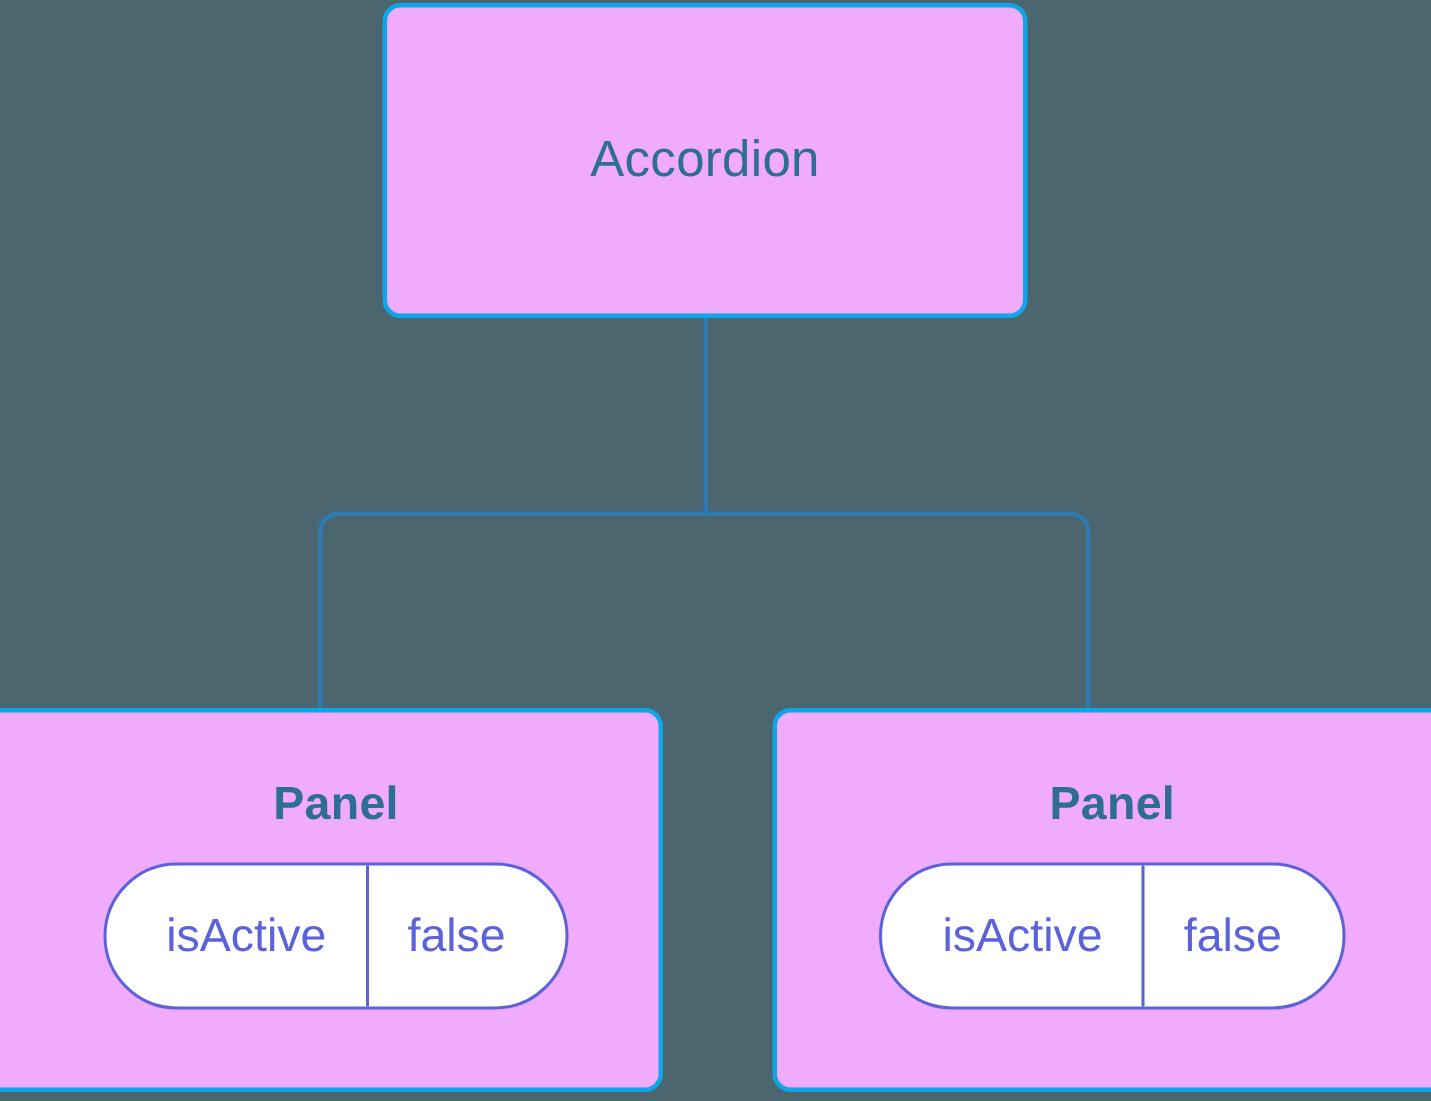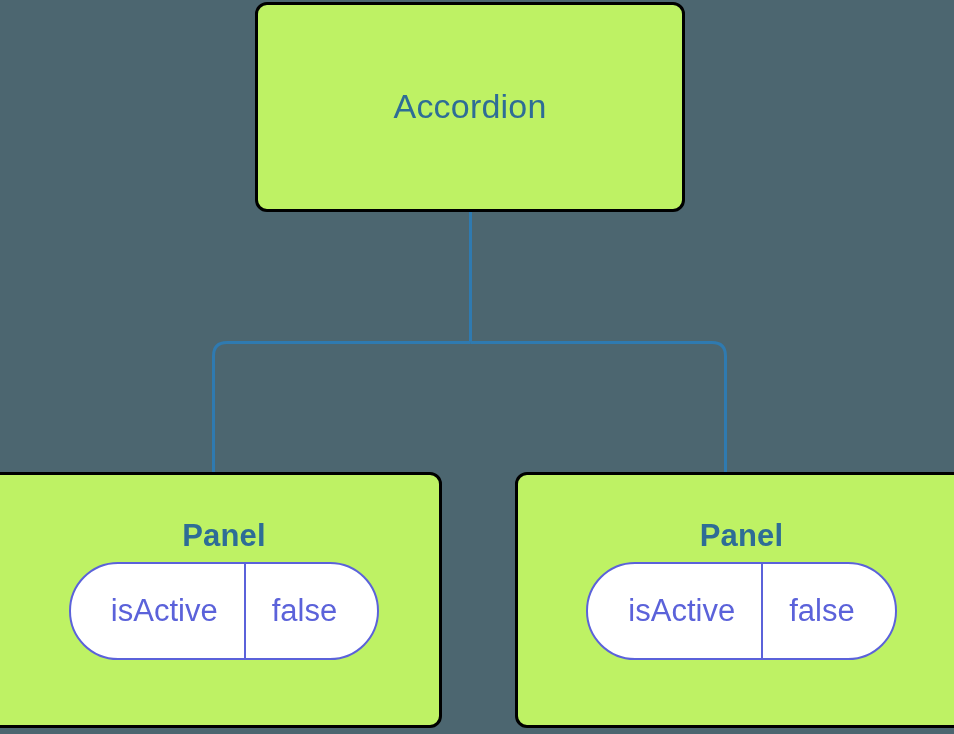--- a/index.html
+++ b/index.html
@@ -23,22 +23,22 @@
     left: 0;
     top: 0;
     width: 954px;
     height: 734px;
     pointer-events: none;
   }
 
   
   .node {
     position: absolute;
-    background: #bef264;
-    border: 3px solid #000000;
+    background: #f0abfc;
+    border: 3px solid #0ea5e9;
     border-radius: 12px;
     box-sizing: border-box;
     display: flex;
     flex-direction: column;
     align-items: center;
     justify-content: flex-start;
   }
 
   .node-title {
     color: #2e6d96;
@@ -76,21 +76,21 @@
     width: 453px;
   }
   .panel-node .node-title {
     font-size: 31px;
     font-weight: bold;
   }
 
   
   .state-pill {
     position: relative;
-    margin-top: 9px;
+    margin-top: 22px;
     height: 98px;
     display: flex;
     align-items: stretch;
     border: 2px solid #5b62da;
     border-radius: 49px;
     box-sizing: border-box;
     background: #ffffff;
   }
   .pill-key,
   .pill-val {

